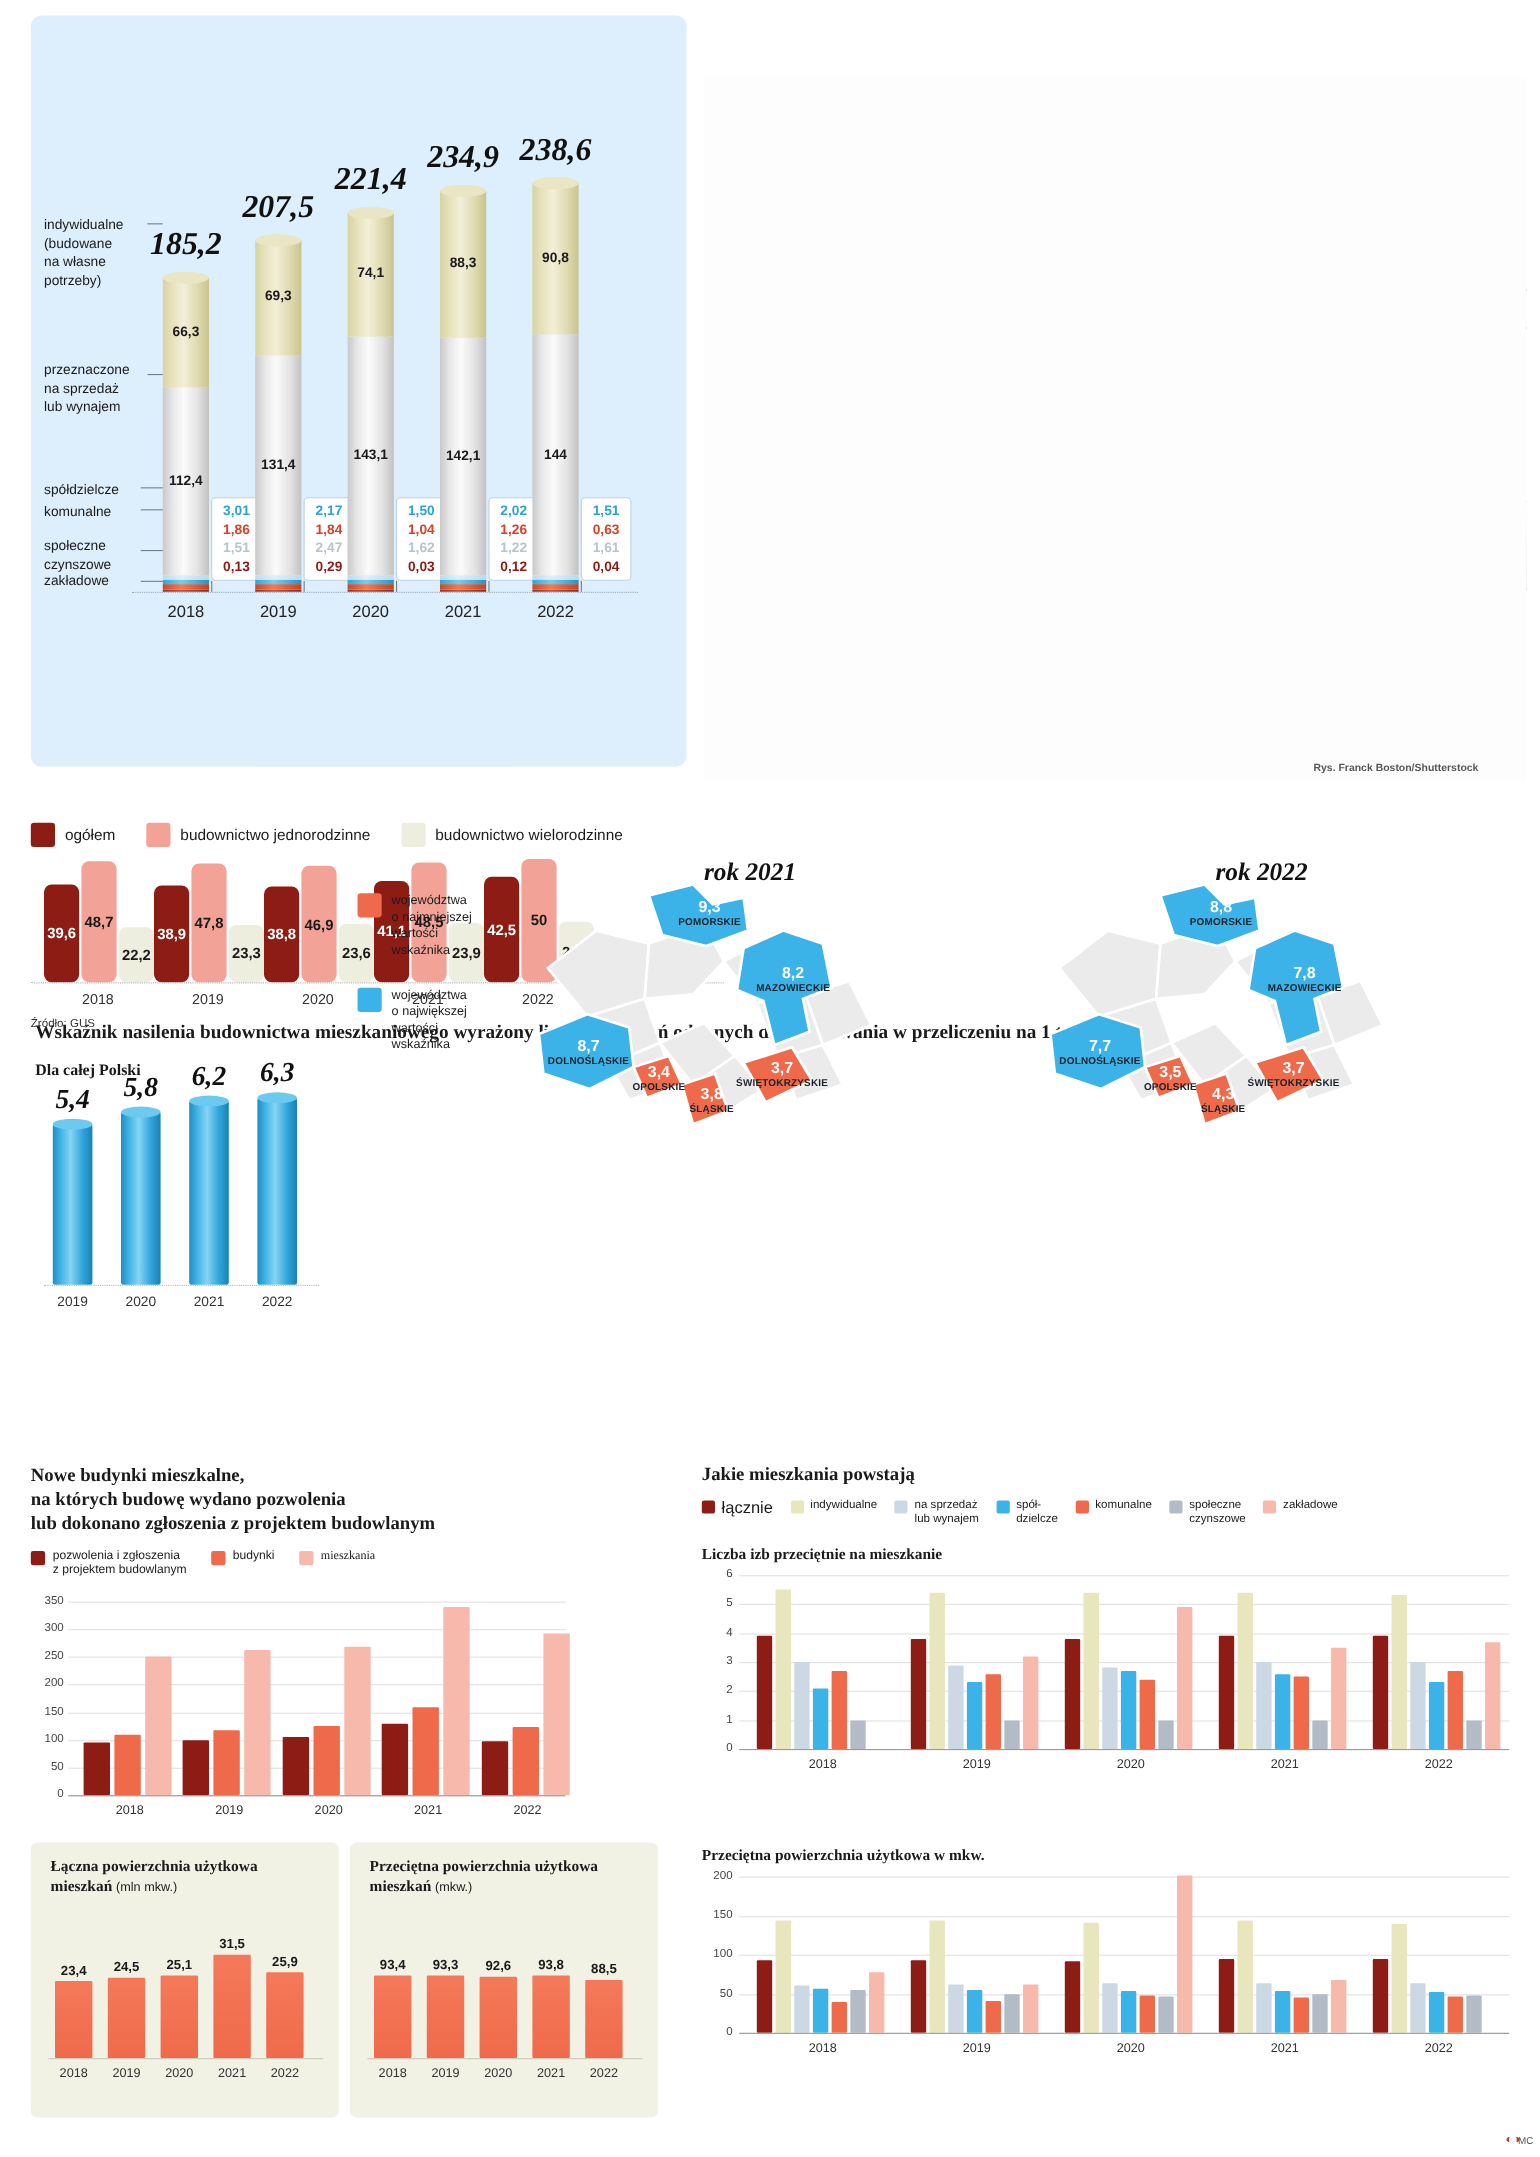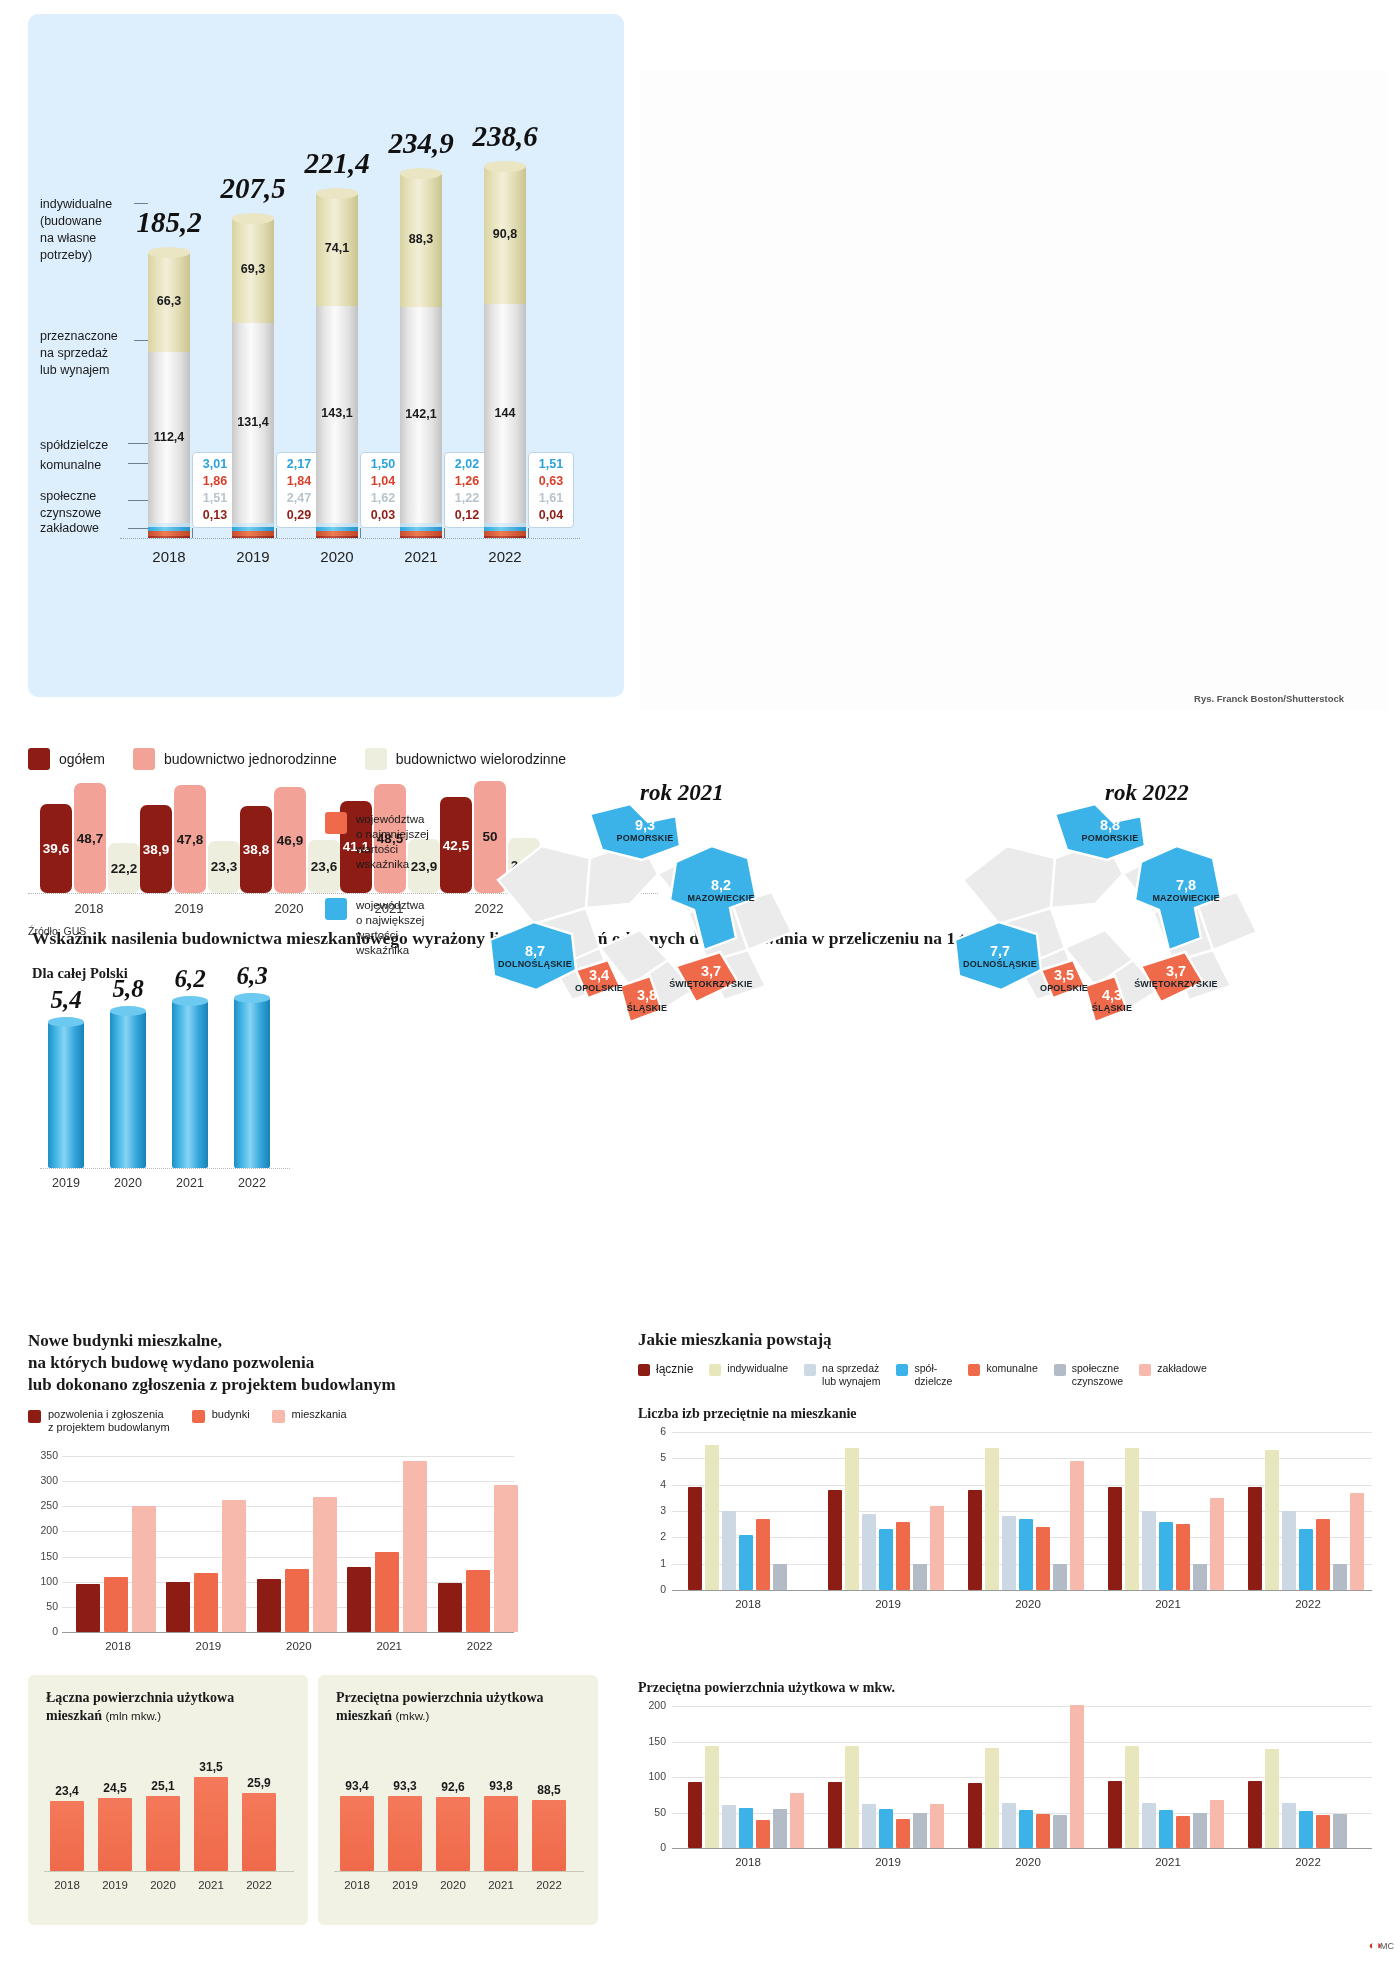--- a/index.html
+++ b/index.html
@@ -572,21 +572,21 @@
       <div style="position:absolute;left:28px;top:1408px;display:flex;align-items:flex-start;">
         <div style="display:flex;align-items:flex-start;margin-right:22px;">
           <span style="width:13px;height:13px;border-radius:2px;background:#8d1d14;margin-right:7px;margin-top:2px;flex:none;"></span>
           <span style="font-size:11px;line-height:1.2;white-space:pre-line;">pozwolenia i zgłoszenia
 z projektem budowlanym</span>
         </div>
         <div style="display:flex;align-items:flex-start;margin-right:22px;">
           <span style="width:13px;height:13px;border-radius:2px;background:#ef6a4a;margin-right:7px;margin-top:2px;flex:none;"></span>
           <span style="font-size:11px;line-height:1.2;white-space:pre-line;">budynki</span>
         </div>
-        <div style="display:flex;align-items:flex-start;margin-right:22px;">
+        <div style="display:flex;align-items:flex-start;margin-right:22px;font-family:Liberation Serif, serif;">
           <span style="width:13px;height:13px;border-radius:2px;background:#f7b9ab;margin-right:7px;margin-top:2px;flex:none;"></span>
           <span style="font-size:11px;line-height:1.2;white-space:pre-line;">mieszkania</span>
         </div>
       </div>
       <div class="grid-line" style="left:62px;top:1456px;width:452px;"></div>
       <div class="ytick" style="left:30px;top:1449px;">350</div>
       <div class="grid-line" style="left:62px;top:1481.142857142857px;width:452px;"></div>
       <div class="ytick" style="left:30px;top:1474.142857142857px;">300</div>
       <div class="grid-line" style="left:62px;top:1506.2857142857142px;width:452px;"></div>
       <div class="ytick" style="left:30px;top:1499.2857142857142px;">250</div>
@@ -662,21 +662,21 @@
       <div class="ovval" style="left:524px;top:1783.2px;width:50px;">88,5</div>
       <div class="xtick" style="left:524px;top:1879px;width:50px;">2022</div>
       <div style="position:absolute;left:334px;top:1871px;width:250px;height:1px;background:#c9c9b8;"></div>
     </div>
 
   <div id="p78-holder">
       <div style="position:absolute;left:638px;top:1330px;font-family:&quot;Liberation Serif&quot;,serif;font-weight:bold;font-size:17px;">Jakie mieszkania powstają</div>
       <div style="position:absolute;left:638px;top:1362px;display:flex;align-items:flex-start;">
         <div style="display:flex;align-items:flex-start;margin-right:16px;">
           <span style="width:12px;height:12px;border-radius:2px;background:#8d1d14;margin-right:6px;margin-top:2px;flex:none;"></span>
-          <span style="font-size:12px;line-height:1.2;white-space:pre-line;">łącznie</span>
+          <span style="font-size:15px;line-height:1.2;white-space:pre-line;">łącznie</span>
         </div>
         <div style="display:flex;align-items:flex-start;margin-right:16px;">
           <span style="width:12px;height:12px;border-radius:2px;background:#e8e6bd;margin-right:6px;margin-top:2px;flex:none;"></span>
           <span style="font-size:10.5px;line-height:1.2;white-space:pre-line;">indywidualne</span>
         </div>
         <div style="display:flex;align-items:flex-start;margin-right:16px;">
           <span style="width:12px;height:12px;border-radius:2px;background:#ccd9e4;margin-right:6px;margin-top:2px;flex:none;"></span>
           <span style="font-size:10.5px;line-height:1.2;white-space:pre-line;">na sprzedaż
 lub wynajem</span>
         </div>

